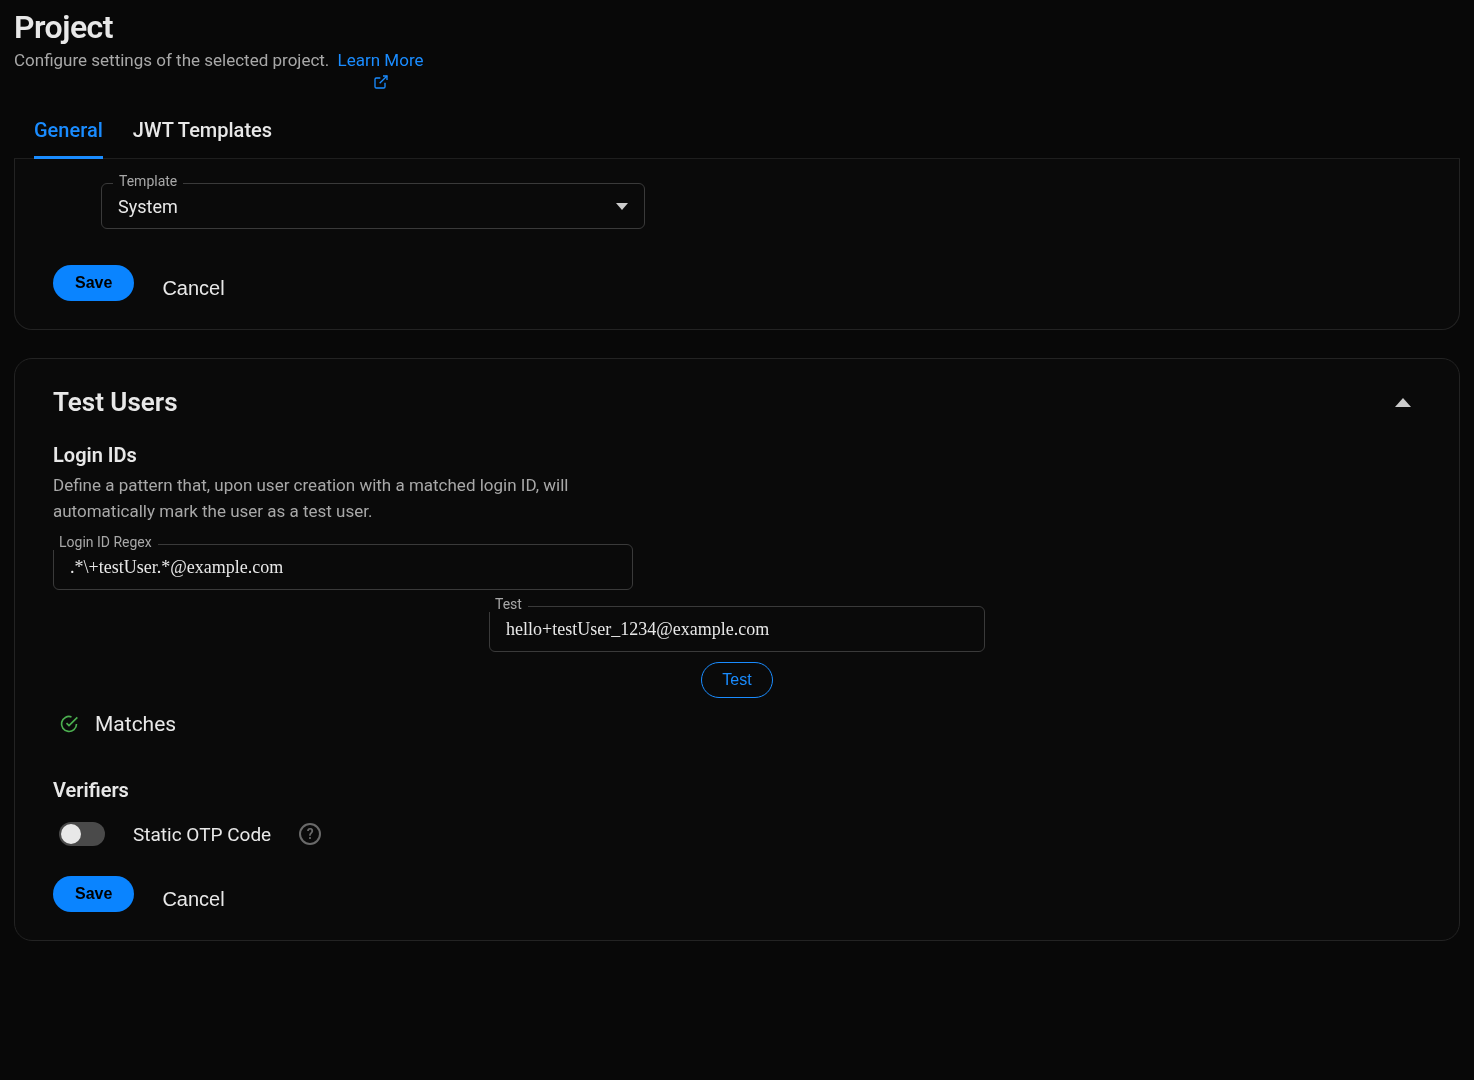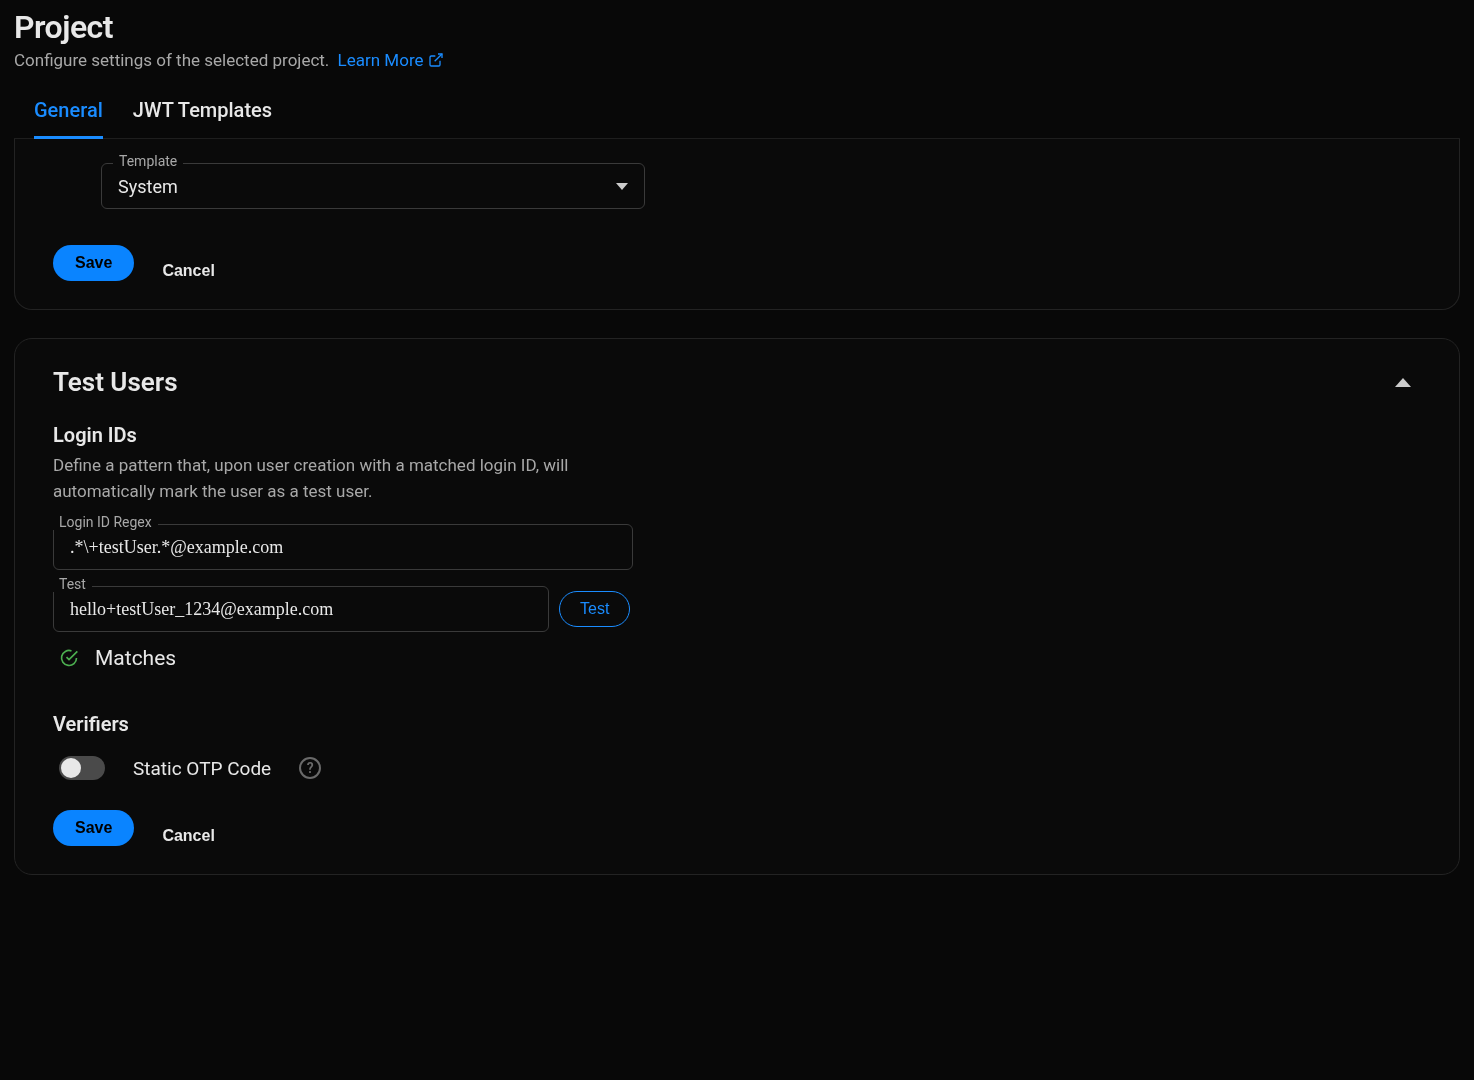--- a/index.html
+++ b/index.html
@@ -37,20 +37,21 @@
     margin: 0 0 18px 0;
   }
   .learn-more {
     color: var(--accent);
     text-decoration: none;
     font-size: 17px;
     margin-left: 4px;
     display: inline-flex;
     align-items: center;
     gap: 4px;
+    flex-direction: column;
   }
   .ext-icon {
     width: 16px; height: 16px;
     display: inline-block;
   }
   .tabs {
     display: flex;
     gap: 30px;
     border-bottom: 1px solid #1e1e1e;
     padding-left: 20px;
@@ -121,22 +122,22 @@
     font-weight: 600;
     border: none;
     border-radius: 999px;
     padding: 9px 22px;
     font-size: 16px;
     cursor: pointer;
   }
   .btn-text {
     background: none; border: none;
     color: var(--text);
-    font-size: 16px;
-    font-weight: 700;
+    font-size: 20px;
+    font-weight: 400;
     cursor: pointer;
   }
   .btn-outline {
     background: transparent;
     color: var(--accent);
     border: 1px solid var(--accent);
     border-radius: 999px;
     padding: 8px 20px;
     font-size: 16px;
     font-weight: 500;
@@ -185,21 +186,21 @@
     height: 46px;
     border: 1px solid #3a3a3a;
     border-radius: 6px;
     background: transparent;
     color: var(--text);
     font-size: 18px;
     padding: 0 16px;
     font-family: Liberation Serif, serif;
   }
   .text-input.narrow { width: 496px; }
-  .test-row { display: flex; align-items: center; gap: 10px; }
+  .test-row { display: flex; align-items: center; gap: 10px; flex-direction: column; }
 
   .match-row { display: flex; align-items: center; gap: 16px; margin-top: 14px; margin-left: 6px; }
   .check-icon {
     width: 20px; height: 20px;
     color: var(--green);
   }
   .match-text { font-size: 21px; color: var(--text); }
 
   .toggle-row {
     display: flex; align-items: center; gap: 28px;

